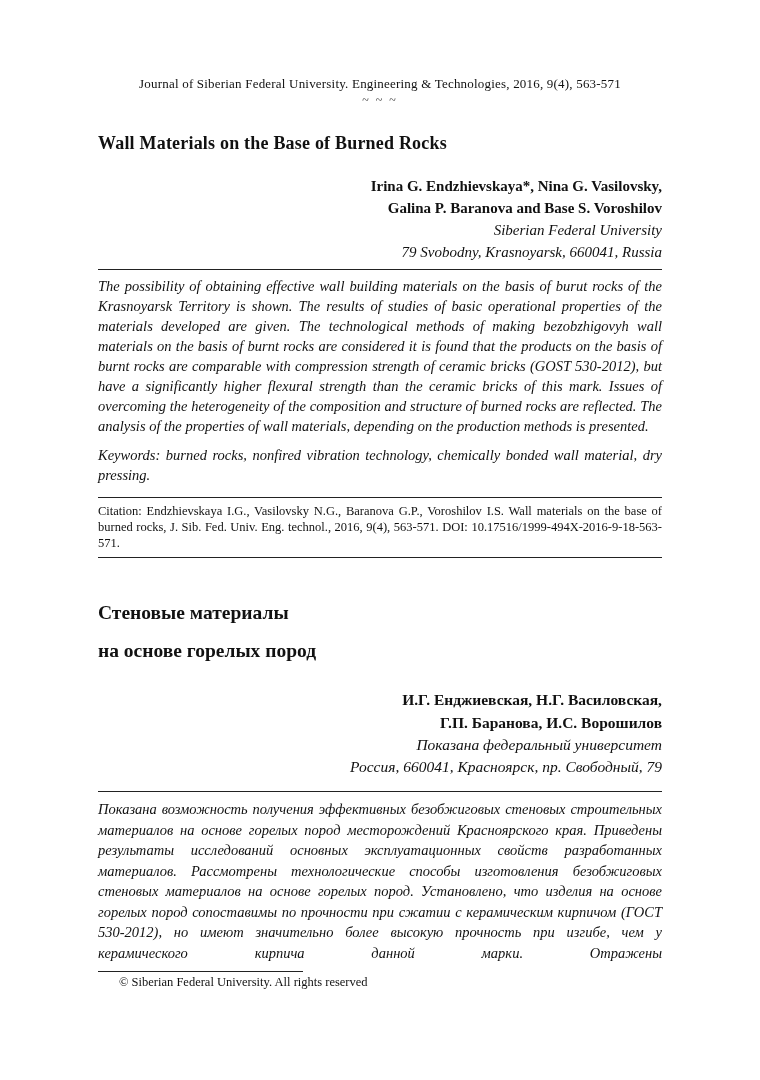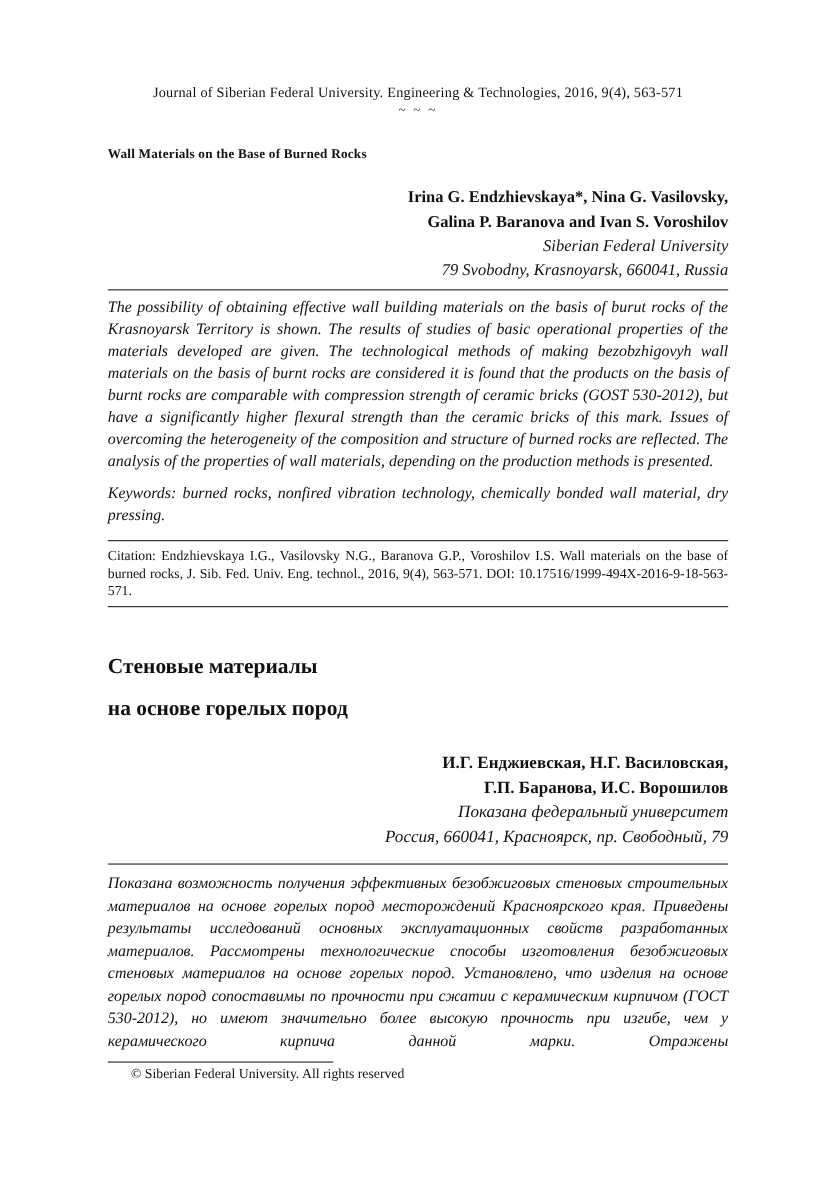--- a/index.html
+++ b/index.html
@@ -27,21 +27,21 @@
     font-size: 12px;
     color: #333;
     margin-top: 1px;
     letter-spacing: 2px;
   }
   .udc {
     font-size: 14.5px;
     margin-top: 43px;
   }
   .article-title {
-    font-size: 12px;
+    font-size: 18px;
     font-weight: bold;
     margin-top: 25px;
     letter-spacing: 0.2px;
   }
   .authors-en {
     margin-top: 21px;
     text-align: right;
     font-size: 15px;
     font-weight: bold;
     line-height: 22px;
@@ -131,21 +131,21 @@
 <div class="page">
 
   <div class="journal-header">Journal of Siberian Federal University. Engineering &amp; Technologies, 2016, 9(4), 563-571</div>
   <div class="tilde-sep">~ ~ ~</div>
 
 
   <h1 class="article-title" style="margin-bottom:0;">Wall Materials on the Base of Burned Rocks</h1>
 
   <div class="authors-en">
     <div>Irina G. Endzhievskaya*, Nina G. Vasilovsky,</div>
-    <div>Galina P. Baranova and Ivan S. Voroshilov</div>
+    <div>Galina P. Baranova and Base S. Voroshilov</div>
   </div>
   <div class="affil-en">
     <div>Siberian Federal University</div>
     <div>79 Svobodny, Krasnoyarsk, 660041, Russia</div>
   </div>
 
 
   <hr class="rule rule-abstract-en">
 
   <p class="abstract-en" style="margin-bottom:0;">The possibility of obtaining effective wall building materials on the basis of burut rocks of the Krasnoyarsk Territory is shown. The results of studies of basic operational properties of the materials developed are given. The technological methods of making bezobzhigovyh wall materials on the basis of burnt rocks are considered it is found that the products on the basis of burnt rocks are comparable with compression strength of ceramic bricks (GOST 530-2012), but have a significantly higher flexural strength than the ceramic bricks of this mark. Issues of overcoming the heterogeneity of the composition and structure of burned rocks are reflected. The analysis of the properties of wall materials, depending on the production methods is presented.</p>

